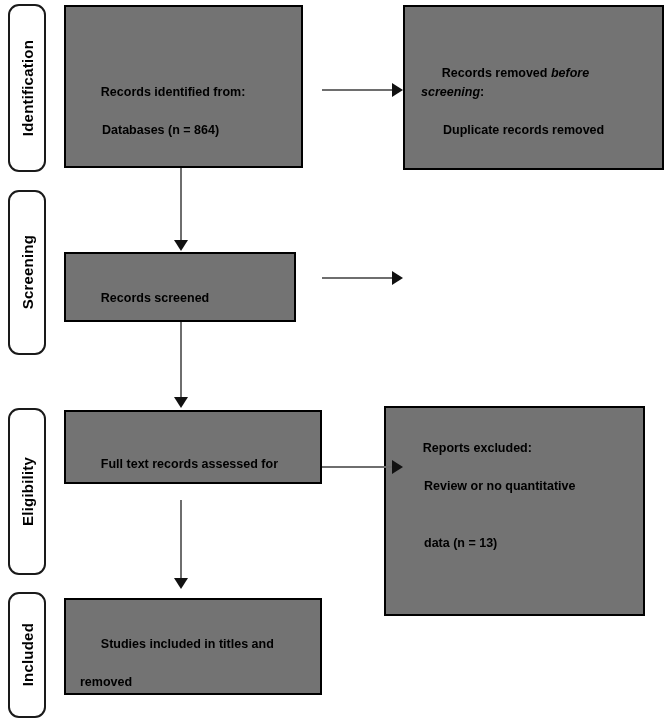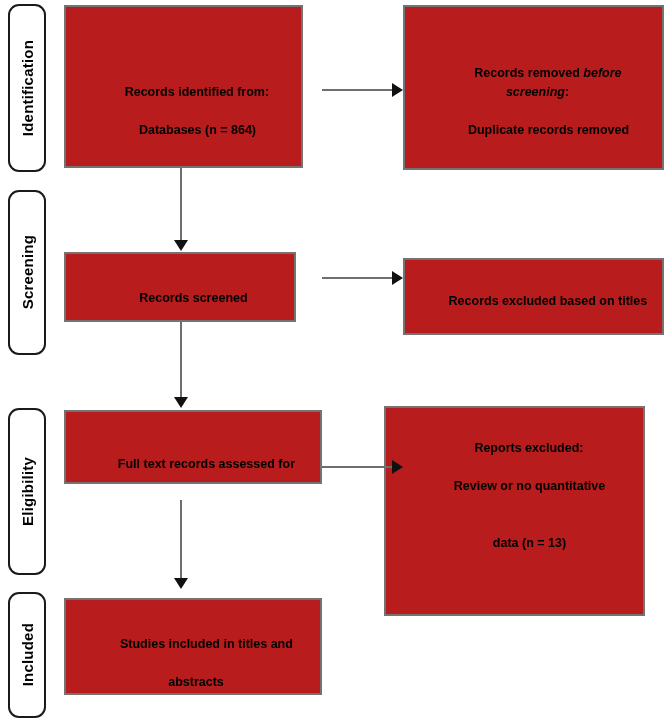--- a/index.html
+++ b/index.html
@@ -36,24 +36,23 @@
     font-weight: bold;
     letter-spacing: 0.2px;
     color: #000000;
     white-space: nowrap;
   }
 
   
   .box {
     position: absolute;
     box-sizing: border-box;
-    border: 2px solid #737373;
-    background: #b91c1c;
+    border: 2px solid #000000;
+    background: #737373;
     overflow: hidden;
-    text-align: center;
   }
   .box-text {
     position: absolute;
     left: 14px;
     right: 8px;
     font-size: 12.5px;
     font-weight: bold;
     line-height: 19px;
     color: #000000;
     white-space: pre-wrap;
@@ -138,27 +137,20 @@
   <div class="v-line" style="left:180px; top:168px; width:2px; height:74px;"></div>
   <div class="v-arrow" style="left:174px; top:240px;"></div>
 
   <div class="box" style="left:64px; top:252px; width:232px; height:70px;">
     <div class="box-text" style="top:16px;">
       <span>Records screened</span>
       
     </div>
   </div>
 
-  <div class="box" style="left:403px; top:258px; width:261px; height:77px;">
-    <div class="box-text" style="top:13px; left:16px;">
-      <span>Records excluded based on titles</span>
-      <span style="display:block;">or abstracts</span>
-      
-    </div>
-  </div>
 
   <div class="h-line" style="left:322px; top:277px; width:74px;"></div>
   <div class="h-arrow" style="left:392px; top:271px;"></div>
 
   <div class="v-line" style="left:180px; top:322px; width:2px; height:77px;"></div>
   <div class="v-arrow" style="left:174px; top:397px;"></div>
 
   <div class="box" style="left:64px; top:410px; width:258px; height:74px;">
     <div class="box-text" style="top:24px;">
       <span>Full text records assessed for</span>
@@ -184,18 +176,18 @@
 
   <div class="h-line" style="left:322px; top:466px; width:74px;"></div>
   <div class="h-arrow" style="left:392px; top:460px;"></div>
 
   <div class="v-line" style="left:180px; top:500px; width:2px; height:80px;"></div>
   <div class="v-arrow" style="left:174px; top:578px;"></div>
 
   <div class="box" style="left:64px; top:598px; width:258px; height:97px;">
     <div class="box-text" style="top:16px;">
       <span>Studies included in titles and</span>
-      <span style="display:block;">abstracts</span>
+      <span style="display:block;">removed</span>
       
     </div>
   </div>
 
 </div>
 
 </body></html>

